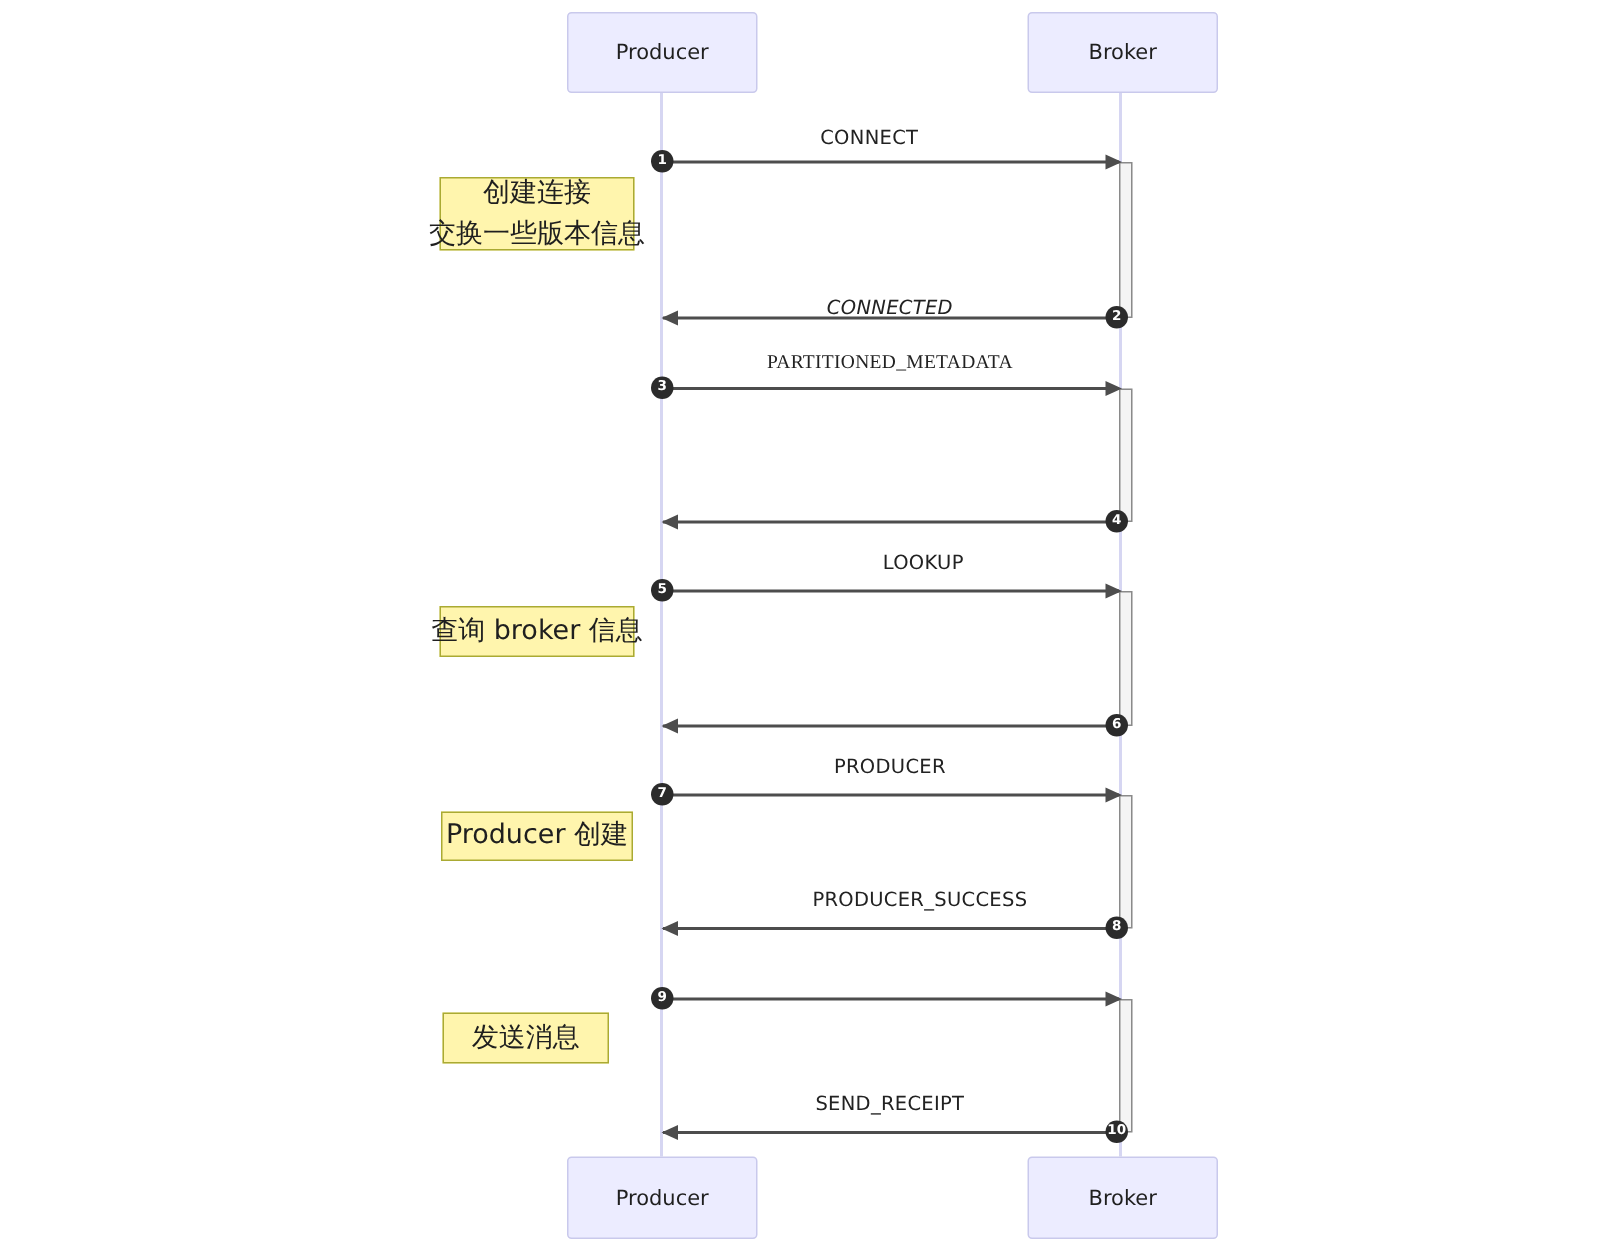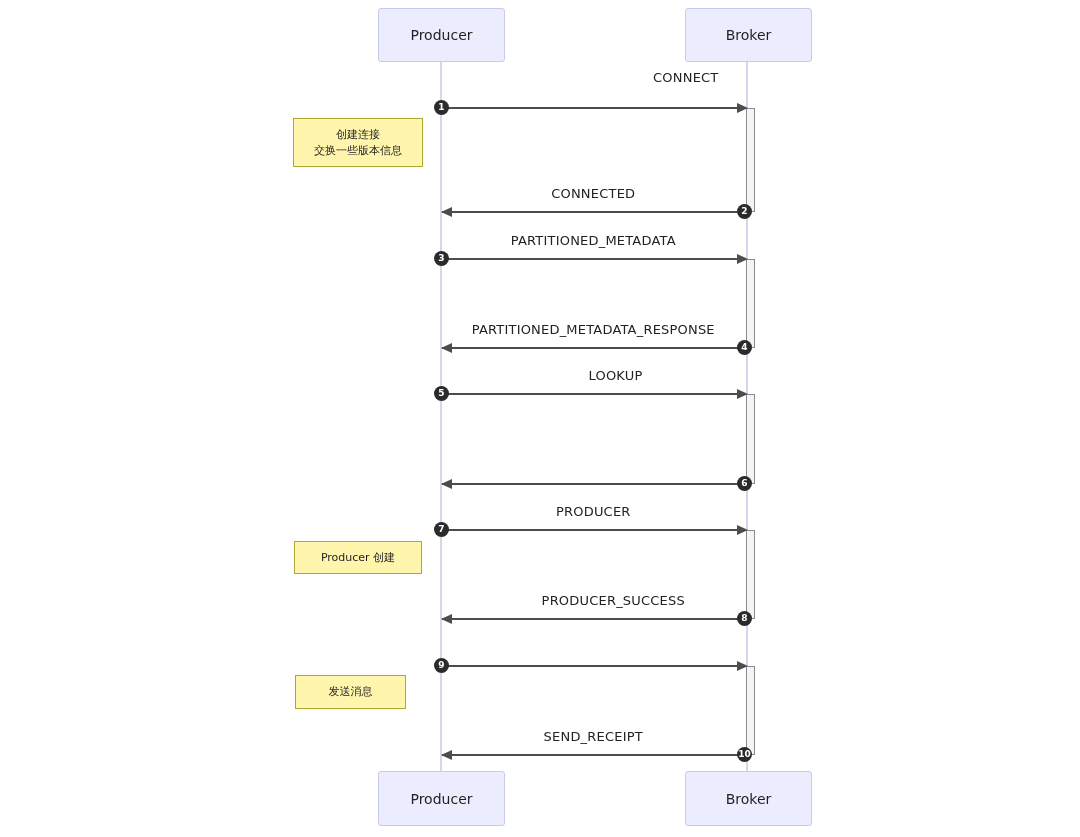--- a/index.html
+++ b/index.html
@@ -65,21 +65,21 @@
     font-weight: bold;
     display: flex; align-items: center; justify-content: center;
     line-height: 1;
   }
   .note {
     position: absolute;
     background: var(--note-fill);
     border: 1px solid var(--note-border);
     display: flex; flex-direction: column;
     align-items: center; justify-content: center;
-    font-size: 11px;
+    font-size: 18px;
     text-align: center;
     line-height: 1.45;
     box-sizing: border-box;
     white-space: nowrap;
   }
 </style>
 </head>
 <body>
 
 <div class="canvas" id="canvas" style="--bg: #ffffff; --actor-fill: #ececff; --actor-border: #c9c9ec; --lifeline: #d6d6f2; --note-fill: #fff5ad; --note-border: #aaaa33; --line: #4d4d4d; --badge-fill: #2b2b2b; --badge-text: #ffffff; --act-fill: #f4f4f4; --act-border: #8a8a8a; --text: #1f1f1f;">
@@ -87,39 +87,41 @@
     <div class="lifeline" style="left: 745.5px; top: 62px; height: 709px;"></div>
     <div class="activation" style="left: 746px; top: 108px; height: 104px;"></div>
     <div class="activation" style="left: 746px; top: 259px; height: 89px;"></div>
     <div class="activation" style="left: 746px; top: 394px; height: 90px;"></div>
     <div class="activation" style="left: 746px; top: 530px; height: 89px;"></div>
     <div class="activation" style="left: 746px; top: 666px; height: 89px;"></div>
     <div class="note" style="left: 293px; top: 118px; width: 130px; height: 49px;">
       <div>创建连接</div>
       <div>交换一些版本信息</div>
     </div>
+    <div class="note" style="left: 293px; top: 404px; width: 130px; height: 34px;">
+      <div>查询 broker 信息</div>
+    </div>
     <div class="note" style="left: 294px; top: 541px; width: 128px; height: 33px;">
       <div>Producer 创建</div>
     </div>
     <div class="note" style="left: 295px; top: 675px; width: 111px; height: 34px;">
       <div>发送消息</div>
     </div>
-    <div class="msg-label" style="left: 440.5px; width: 278px; top: 70px; text-align: right;">CONNECT</div>
+    <div class="msg-label" style="left: 440.5px; width: 278px; top: 85px;">CONNECT</div>
     <div class="msg-line" style="left: 441.5px; width: 304.5px; top: 107px;"></div>
     <div class="arrow-head right" style="left: 737px; top: 103px;"></div>
     <div class="num-badge" style="left: 434px; top: 100px;">1</div>
-    <div class="msg-label" style="left: 440.5px; width: 305.5px; top: 186px;">CONNECTED</div>
+    <div class="msg-label" style="left: 440.5px; width: 305.5px; top: 198px; font-style: italic;">CONNECTED</div>
     <div class="msg-line" style="left: 441.5px; width: 304.5px; top: 211px;"></div>
     <div class="arrow-head left" style="left: 440.5px; top: 207px;"></div>
     <div class="num-badge" style="left: 737px; top: 204px;">2</div>
-    <div class="msg-label" style="left: 440.5px; width: 305.5px; top: 233px;">PARTITIONED_METADATA</div>
+    <div class="msg-label" style="left: 440.5px; width: 305.5px; top: 233px; font-family: Liberation Serif, serif;">PARTITIONED_METADATA</div>
     <div class="msg-line" style="left: 441.5px; width: 304.5px; top: 258px;"></div>
     <div class="arrow-head right" style="left: 737px; top: 254px;"></div>
     <div class="num-badge" style="left: 434px; top: 251px;">3</div>
-    <div class="msg-label" style="left: 440.5px; width: 305.5px; top: 322px;">PARTITIONED_METADATA_RESPONSE</div>
     <div class="msg-line" style="left: 441.5px; width: 304.5px; top: 347px;"></div>
     <div class="arrow-head left" style="left: 440.5px; top: 343px;"></div>
     <div class="num-badge" style="left: 737px; top: 340px;">4</div>
     <div class="msg-label" style="left: 440.5px; width: 350px; top: 368px;">LOOKUP</div>
     <div class="msg-line" style="left: 441.5px; width: 304.5px; top: 393px;"></div>
     <div class="arrow-head right" style="left: 737px; top: 389px;"></div>
     <div class="num-badge" style="left: 434px; top: 386px;">5</div>
     <div class="msg-line" style="left: 441.5px; width: 304.5px; top: 483px;"></div>
     <div class="arrow-head left" style="left: 440.5px; top: 479px;"></div>
     <div class="num-badge" style="left: 737px; top: 476px;">6</div>

